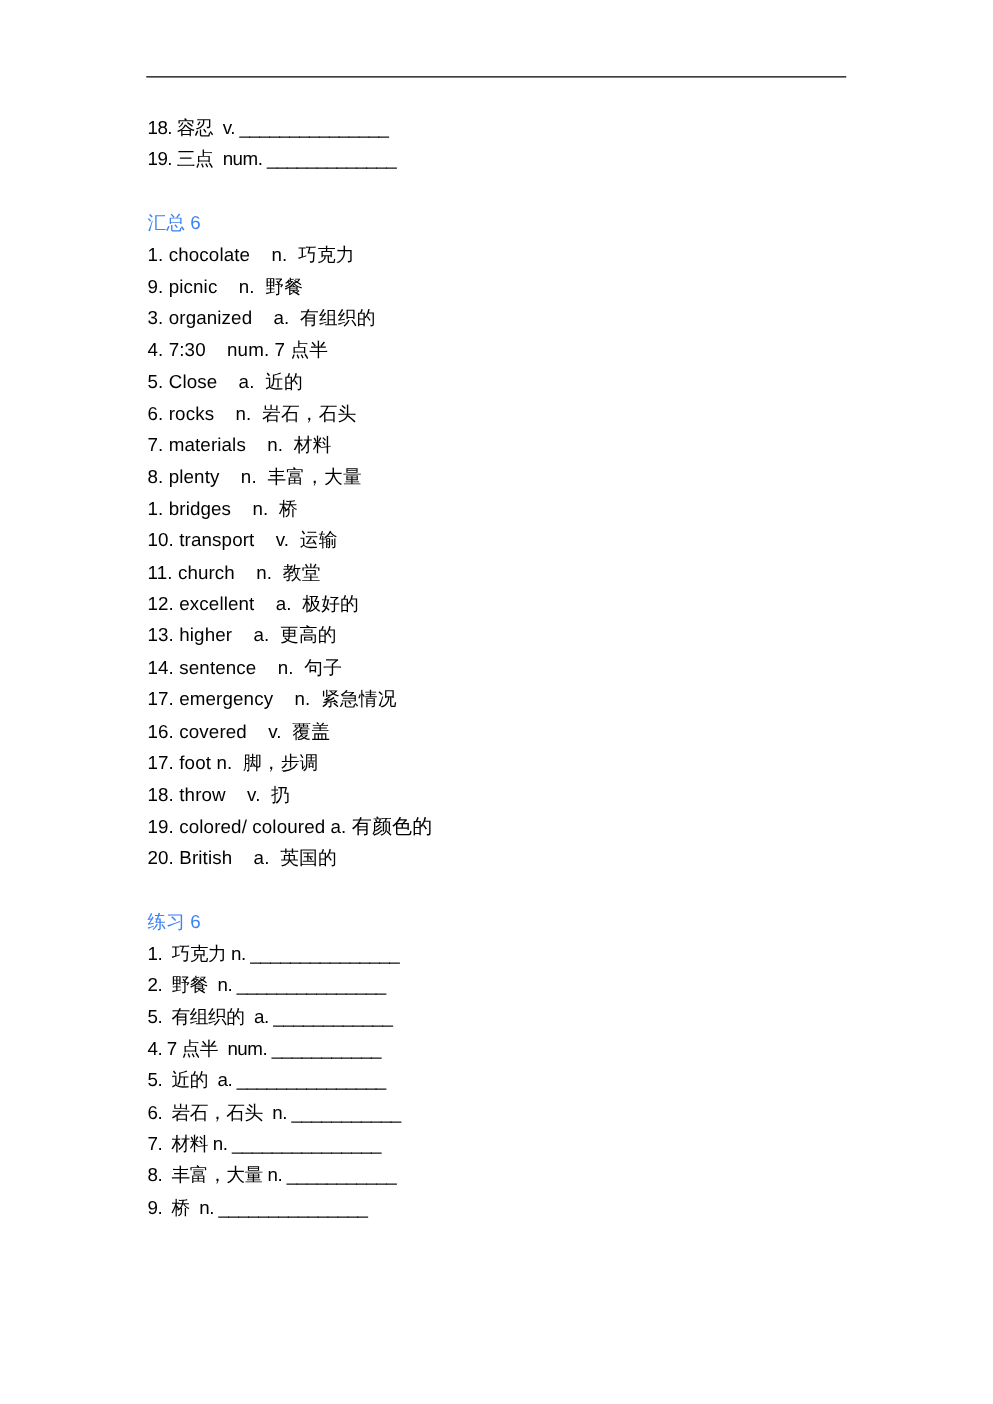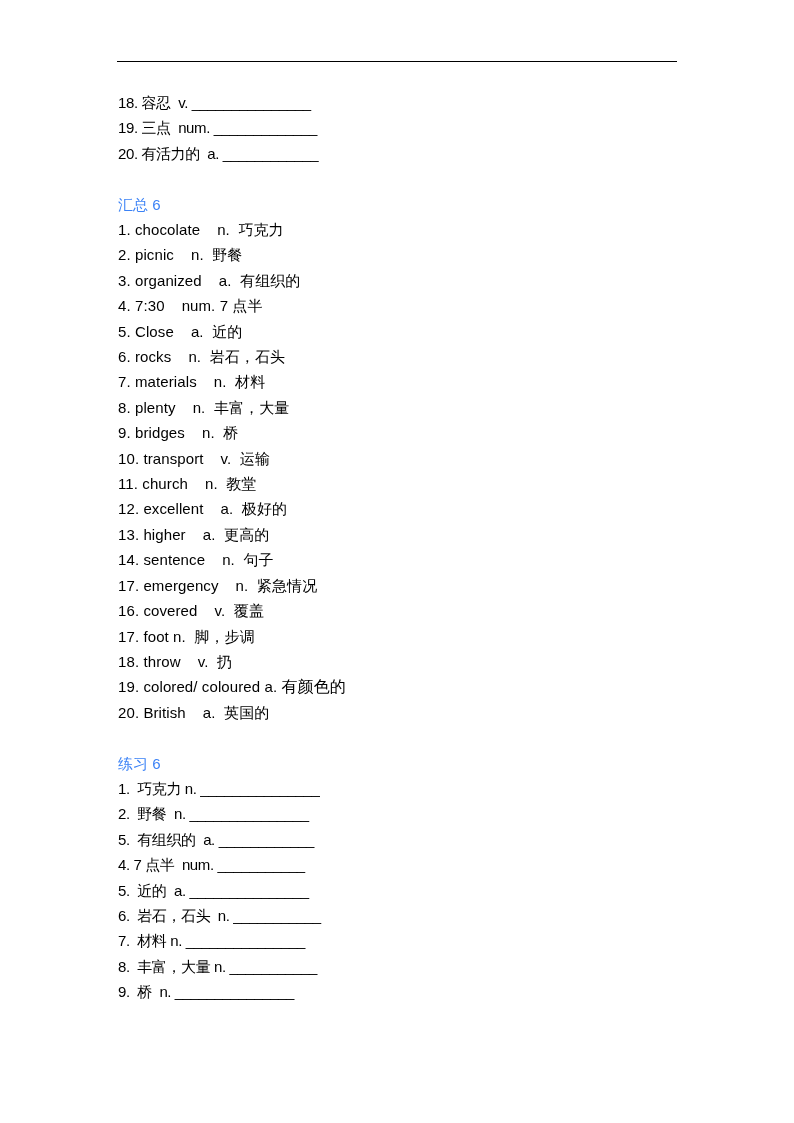--- a/index.html
+++ b/index.html
@@ -76,37 +76,36 @@
 
 <div class="page">
 
   <div class="header-rule"></div>
 
   <div class="content">
 
     <div>
       <div class="line blank">18. 容忍  v. _______________</div>
       <div class="line blank">19. 三点  num. _____________</div>
-      <div class="line blank">20. 有活力的  a. ____________</div>
     </div>
 
     <div class="spacer"></div>
 
     <div class="section-title">汇总 6</div>
 
     <div>
       <div class="line">1. chocolate    n.  巧克力</div>
-      <div class="line">2. picnic    n.  野餐</div>
+      <div class="line">9. picnic    n.  野餐</div>
       <div class="line">3. organized    a.  有组织的</div>
       <div class="line">4. 7:30    num. 7 点半</div>
       <div class="line">5. Close    a.  近的</div>
       <div class="line">6. rocks    n.  岩石，石头</div>
       <div class="line">7. materials    n.  材料</div>
       <div class="line">8. plenty    n.  丰富，大量</div>
-      <div class="line">9. bridges    n.  桥</div>
+      <div class="line">1. bridges    n.  桥</div>
       <div class="line">10. transport    v.  运输</div>
       <div class="line">11. church    n.  教堂</div>
       <div class="line">12. excellent    a.  极好的</div>
       <div class="line">13. higher    a.  更高的</div>
       <div class="line">14. sentence    n.  句子</div>
       <div class="line">17. emergency    n.  紧急情况</div>
       <div class="line">16. covered    v.  覆盖</div>
       <div class="line">17. foot n.  脚，步调</div>
       <div class="line">18. throw    v.  扔</div>
       <div class="line"><span>19. colored/ coloured a. </span><span class="small-gloss">有颜色的</span></div>

